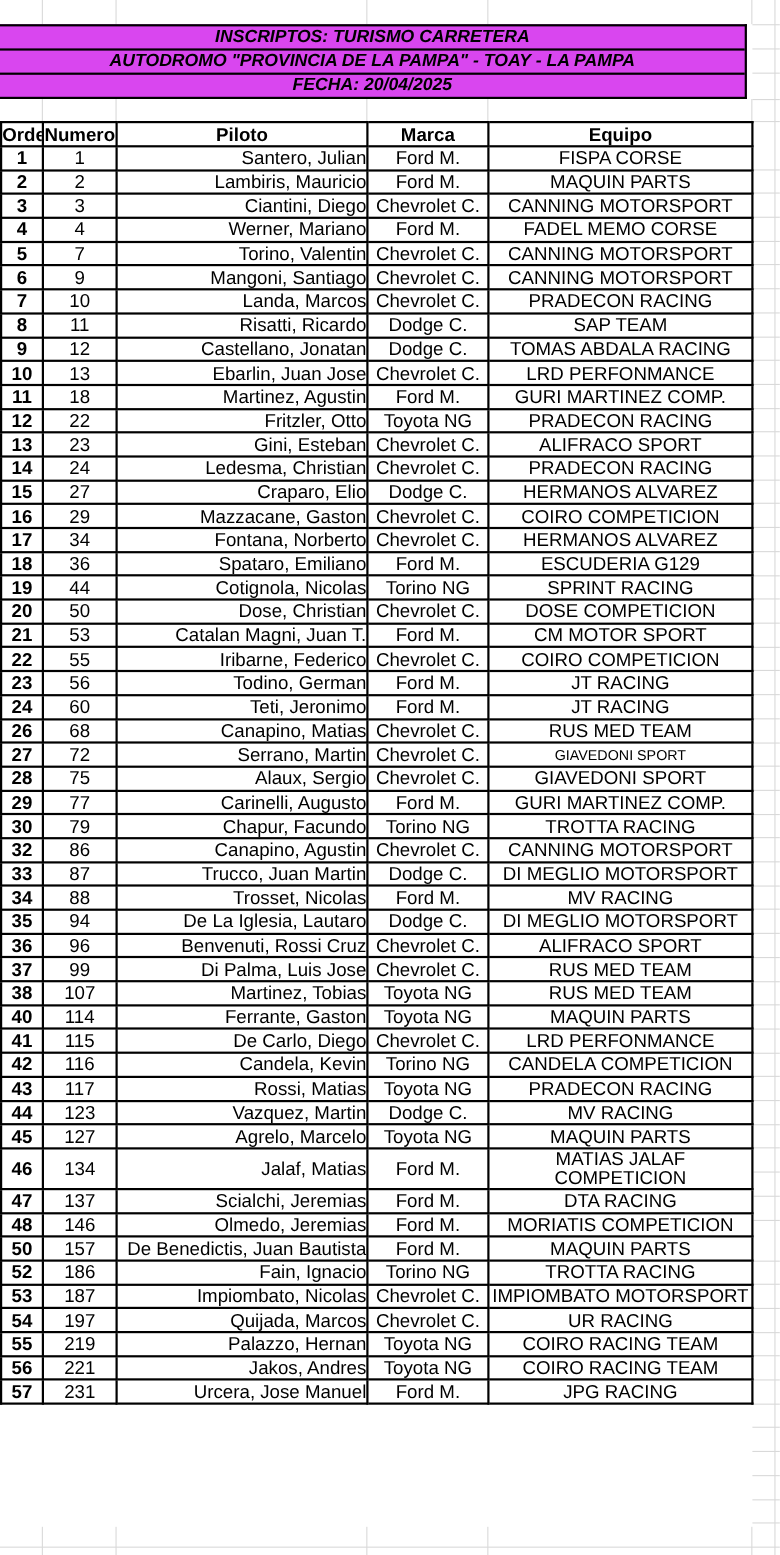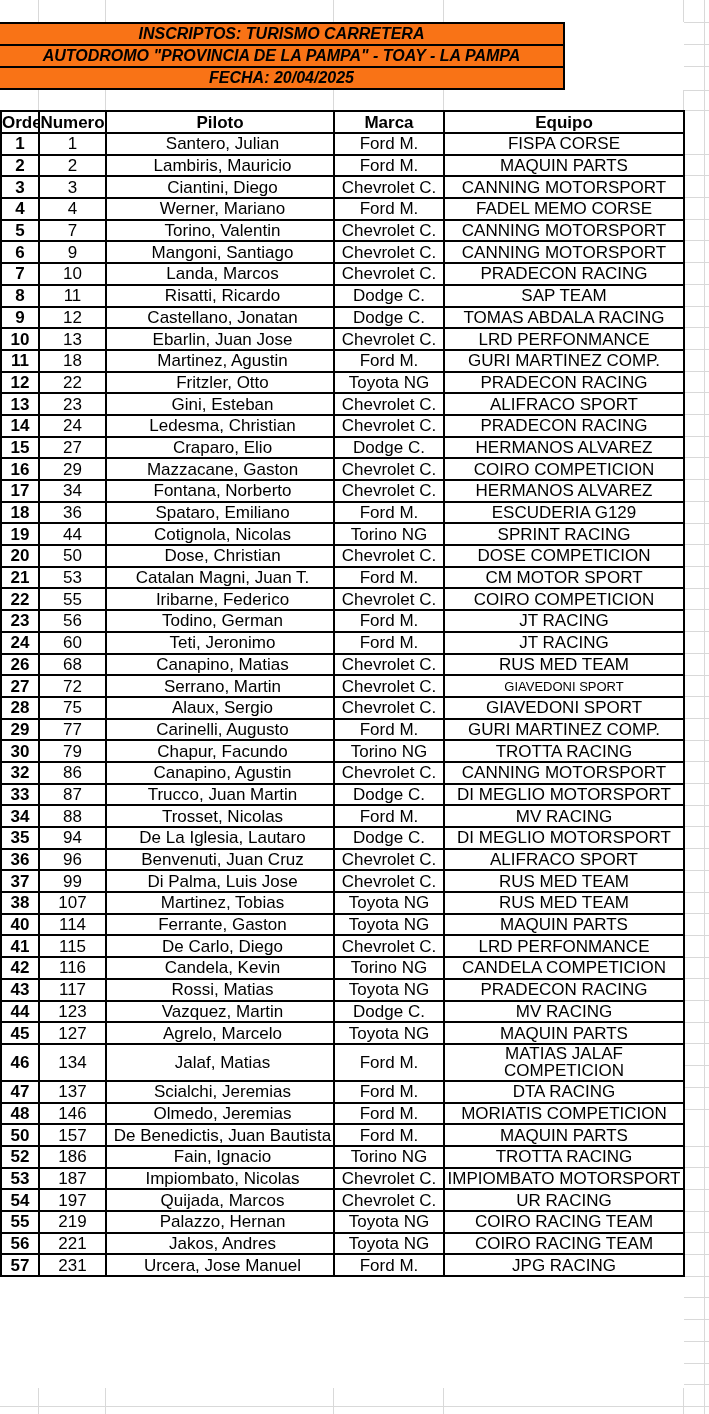--- a/index.html
+++ b/index.html
@@ -8,22 +8,22 @@
     background:#ffffff;color:#000;
     font-family:"Liberation Sans",sans-serif;
   }
   
   .vgrid,.hgrid{position:absolute;background:#d9d9d9;}
   .vgrid{width:1px;}
   .hgrid{height:1px;}
 
   
   .title-block{
-    position:absolute;left:0;top:22px;width:565px;box-sizing:border-box;
-    border:2px solid #000;border-left:none;background:#f97316;
+    position:absolute;left:0;top:22px;width:679px;box-sizing:border-box;
+    border:2px solid #000;border-left:none;background:#d946ef;
   }
   .title-row{
     height:20px;line-height:20px;text-align:center;
     font-weight:bold;font-style:italic;font-size:16px;
     border-bottom:2px solid #000;white-space:nowrap;overflow:hidden;
   }
   .title-row:last-child{border-bottom:none;}
 
   
   table.entries{
@@ -31,21 +31,21 @@
     border-collapse:collapse;table-layout:fixed;background:#fff;
   }
   .entries th,.entries td{
     border:2px solid #000;box-sizing:border-box;padding:0;
     overflow:hidden;white-space:nowrap;vertical-align:middle;
     font-size:17px;height:21.7px;line-height:19px;
   }
   .entries th{font-weight:bold;text-align:center;height:22px;}
   td.col-orden{font-weight:bold;text-align:center;}
   td.col-numero,td.col-marca,td.col-equipo{text-align:center;}
-  td.col-piloto{text-align:center;padding-left:5px;margin-top:31px;}
+  td.col-piloto{text-align:right;padding-left:5px;margin-top:31px;}
   tr.tall td{height:37px;}
   tr.tall td.col-equipo{white-space:pre-line;line-height:17px;}
   td.small{font-size:13px;}
 </style>
 </head>
 <body>
 
 <div id="decor">
     <div class="vgrid" style="left: 38px; top: 0px; height: 22px; background: rgb(217, 217, 217);"></div>
     <div class="vgrid" style="left: 38px; top: 90px; height: 20px; background: rgb(217, 217, 217);"></div>
@@ -379,21 +379,21 @@
       <tr>
         <td class="col-orden">35</td>
         <td class="col-numero">94</td>
         <td class="col-piloto">De La Iglesia, Lautaro</td>
         <td class="col-marca">Dodge C.</td>
         <td class="col-equipo">DI MEGLIO MOTORSPORT</td>
       </tr>
       <tr>
         <td class="col-orden">36</td>
         <td class="col-numero">96</td>
-        <td class="col-piloto">Benvenuti, Juan Cruz</td>
+        <td class="col-piloto">Benvenuti, Rossi Cruz</td>
         <td class="col-marca">Chevrolet C.</td>
         <td class="col-equipo">ALIFRACO SPORT</td>
       </tr>
       <tr>
         <td class="col-orden">37</td>
         <td class="col-numero">99</td>
         <td class="col-piloto">Di Palma, Luis Jose</td>
         <td class="col-marca">Chevrolet C.</td>
         <td class="col-equipo">RUS MED TEAM</td>
       </tr>

